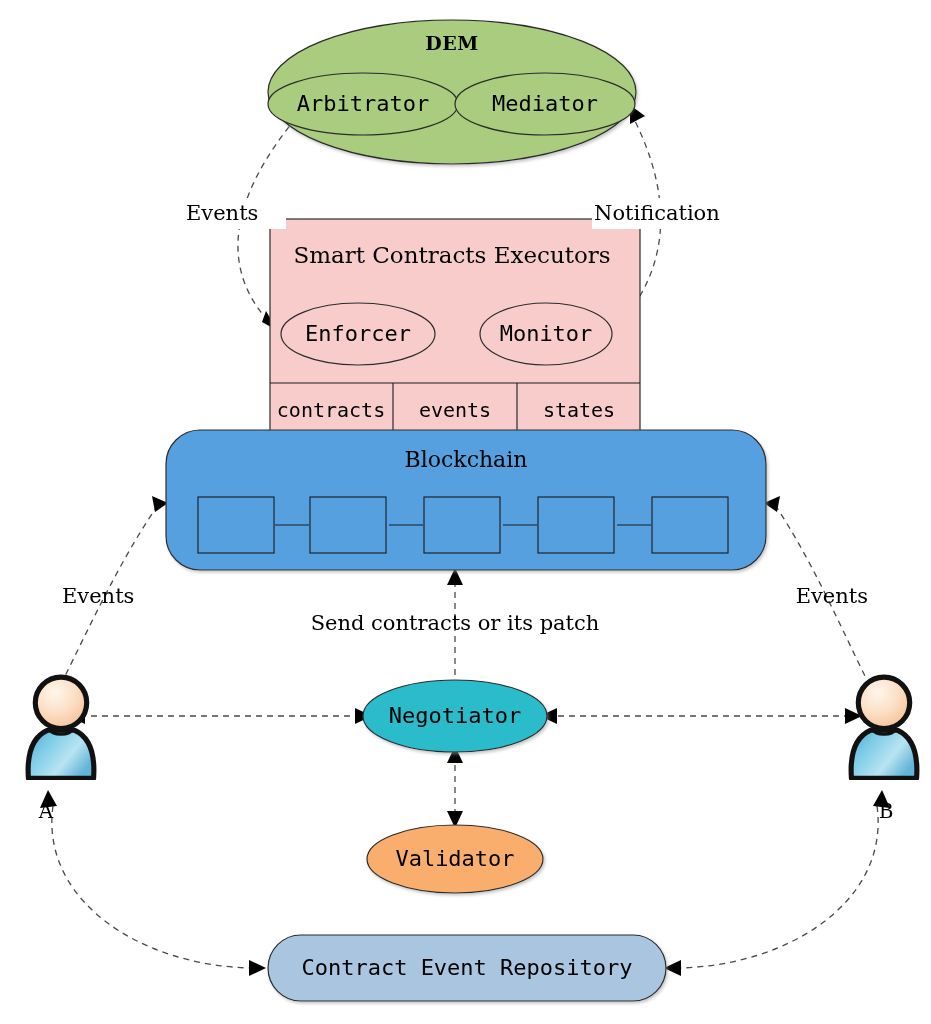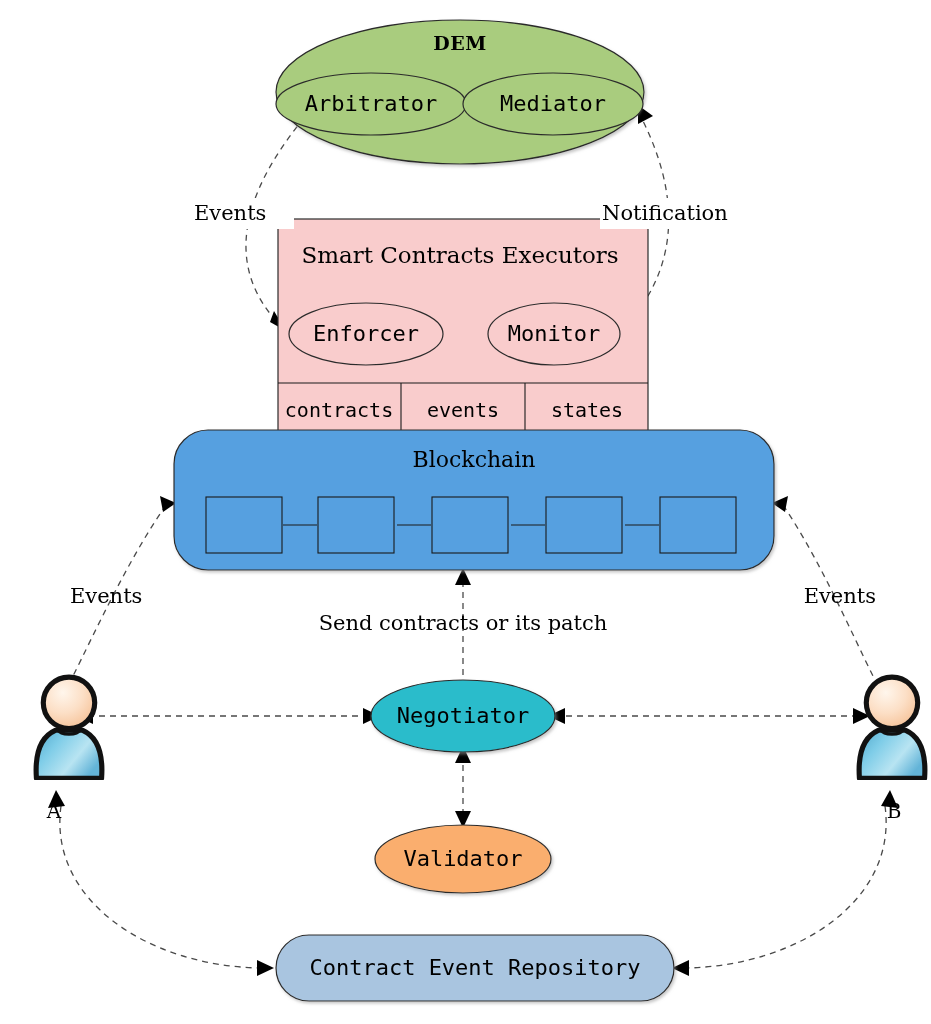--- a/index.html
+++ b/index.html
@@ -11,21 +11,20 @@
   body {
     width: 931px;
     height: 1024px;
     font-family: "DejaVu Serif", "Liberation Serif", serif;
     overflow: hidden;
   }
   #diagram-root {
     position: relative;
     width: 788px;
     height: 1024px;
-    margin-left: 8px;
   }
   svg#scene {
     display: block;
     width: 931px;
     height: 1024px;
   }
   .shape-stroke { stroke: #2b2b2b; stroke-width: 1.2; }
   .thin-stroke  { stroke: #1a1a1a; stroke-width: 1.1; fill: none; }
   .dash-line {
     stroke: #4a4a4a;

